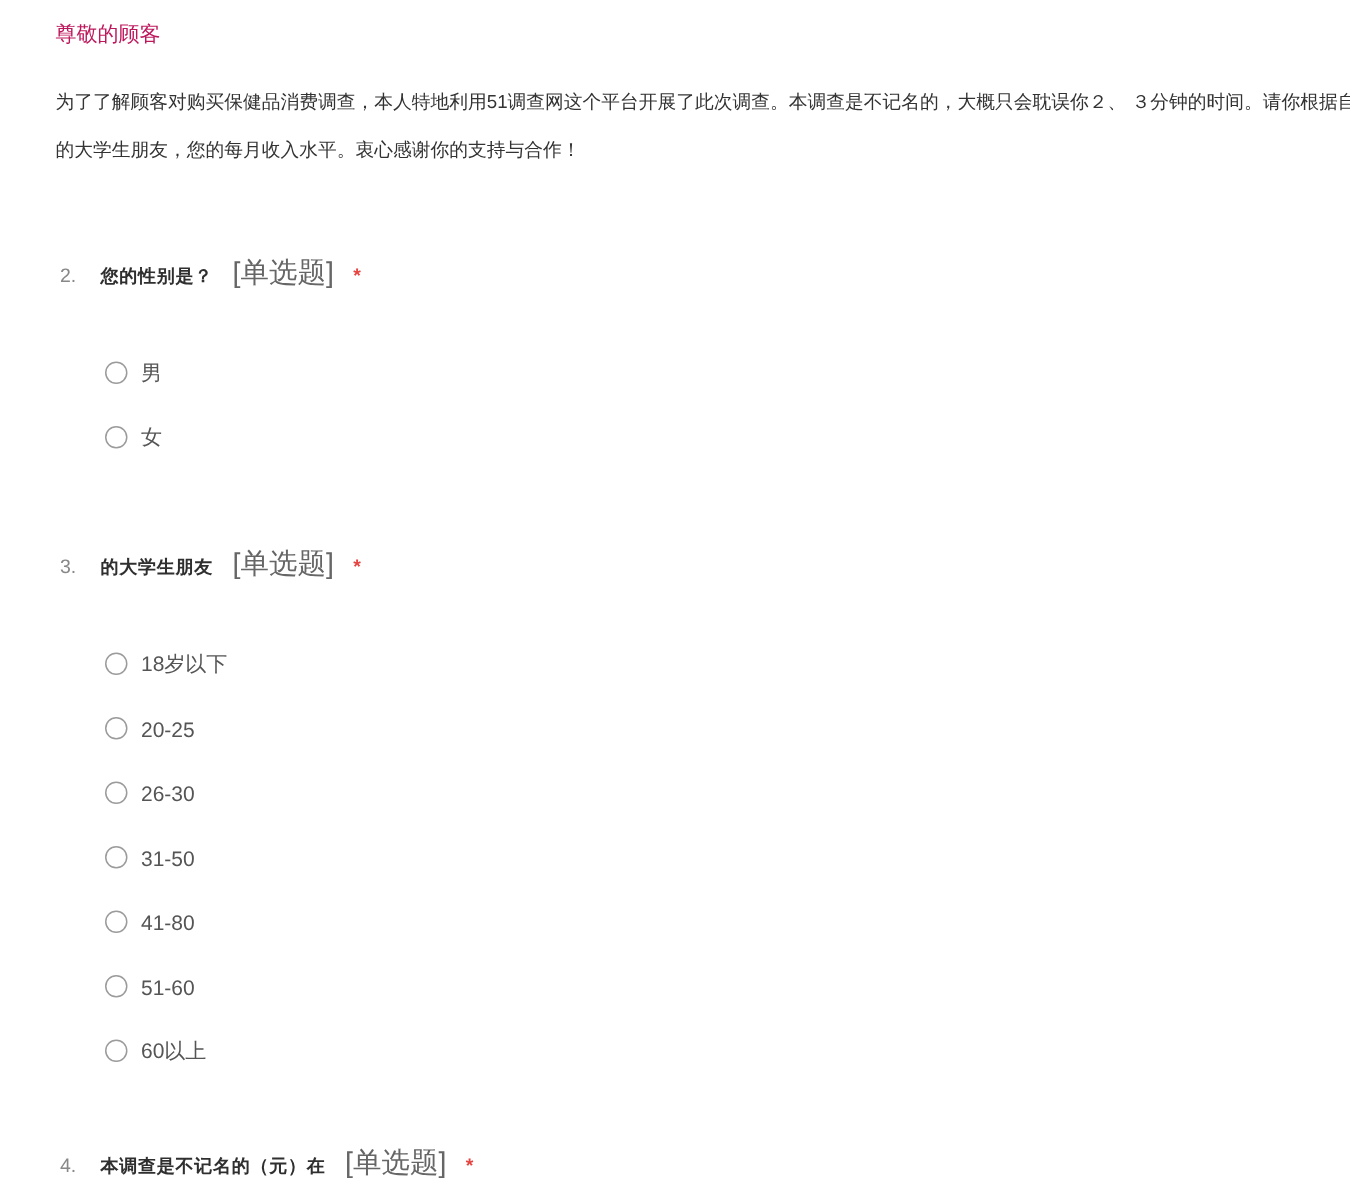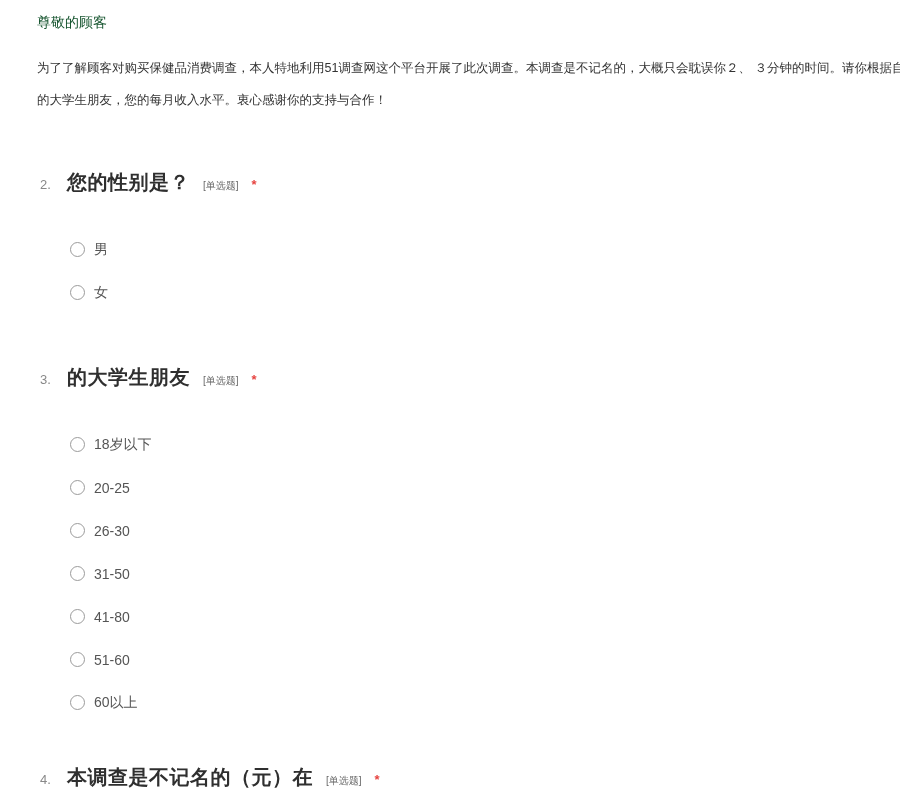--- a/index.html
+++ b/index.html
@@ -7,21 +7,21 @@
     width: 900px; height: 800px;
     overflow: hidden;
     background: #ffffff;
     font-family: "Liberation Sans", "DejaVu Sans", sans-serif;
   }
   .page { padding: 12px 0 0 37px; }
 
   .greeting {
     font-size: 14px;
     line-height: 20px;
-    color: #14532d;
+    color: #be185d;
   }
 
   .intro { margin-top: 20px; }
   .intro-line {
     font-size: 12.5px;
     line-height: 32px;
     color: #333333;
     white-space: nowrap;
   }
 
@@ -31,28 +31,28 @@
     align-items: baseline;
     padding-left: 3px;
   }
   .q-number {
     font-size: 13px;
     color: #888888;
     width: 18px;
     flex: 0 0 18px;
   }
   .q-title {
-    font-size: 20px;
+    font-size: 12px;
     font-weight: bold;
     color: #2f2f2f;
     margin-left: 9px;
     letter-spacing: 0.5px;
   }
   .q-type {
-    font-size: 10px;
+    font-size: 19px;
     color: #666666;
     margin-left: 13px;
   }
   .q-required {
     font-size: 13px;
     font-weight: bold;
     color: #e64340;
     margin-left: 13px;
   }
 

